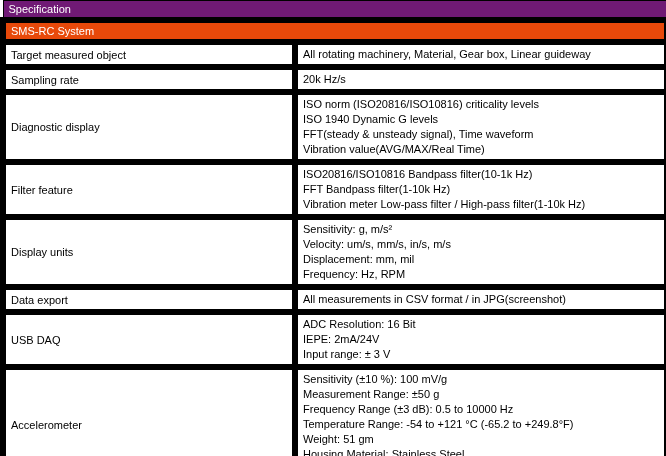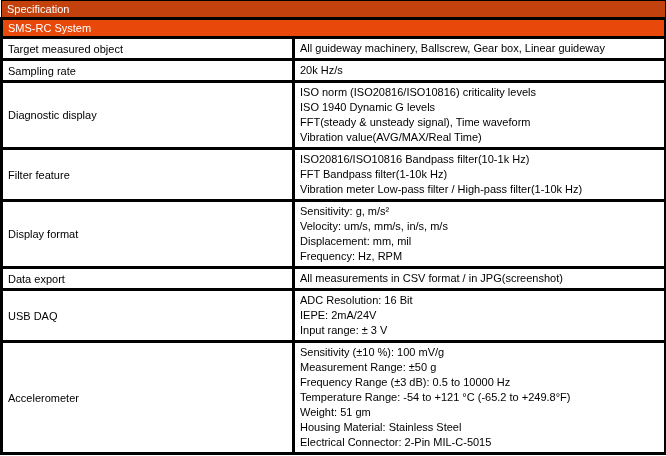--- a/index.html
+++ b/index.html
@@ -14,34 +14,34 @@
     font-size: 11px;
     color: #000000;
     overflow: hidden;
   }
   .spec-table {
     width: 666px;
     border-collapse: collapse;
     table-layout: fixed;
   }
   .spec-table td {
-    border: 3px solid #000000;
+    border: 6px solid #000000;
     padding: 0;
     vertical-align: middle;
   }
   .col-label { width: 292px; }
   .col-value { width: 372px; }
 
   .cell-pad {
     padding: 2px 4px 2px 5px;
     line-height: 14px;
     font-size: 11px;
   }
   .header-row td {
-    background: #c2410c;
+    background: #701a75;
     color: #ffffff;
     font-size: 11px;
     height: 16px;
     border: 1px solid #000000;
   }
   .header-row .cell-pad {
     padding: 1px 4px 1px 5px;
     line-height: 14px;
   }
   .section-row td {
@@ -83,21 +83,21 @@
         <div class="cell-pad nowrap">SMS-RC System</div>
       </td>
     </tr>
 
     <tr>
       <td>
         <div class="cell-pad label-cell nowrap">Target measured object</div>
       </td>
       <td>
         <div class="cell-pad multi-line">
-          <div>All guideway machinery, Ballscrew, Gear box, Linear guideway</div>
+          <div>All rotating machinery, Material, Gear box, Linear guideway</div>
         </div>
       </td>
     </tr>
 
 
     <tr>
       <td>
         <div class="cell-pad label-cell nowrap">Sampling rate</div>
       </td>
       <td>
@@ -129,21 +129,21 @@
         <div class="cell-pad multi-line">
           <div>ISO20816/ISO10816 Bandpass filter(10-1k Hz)</div>
           <div>FFT Bandpass filter(1-10k Hz)</div>
           <div>Vibration meter Low-pass filter / High-pass filter(1-10k Hz)</div>
         </div>
       </td>
     </tr>
 
     <tr>
       <td>
-        <div class="cell-pad label-cell nowrap">Display format</div>
+        <div class="cell-pad label-cell nowrap">Display units</div>
       </td>
       <td>
         <div class="cell-pad multi-line">
           <div>Sensitivity: g, m/s²</div>
           <div>Velocity: um/s, mm/s, in/s, m/s</div>
           <div>Displacement: mm, mil</div>
           <div>Frequency: Hz, RPM</div>
         </div>
       </td>
     </tr>

